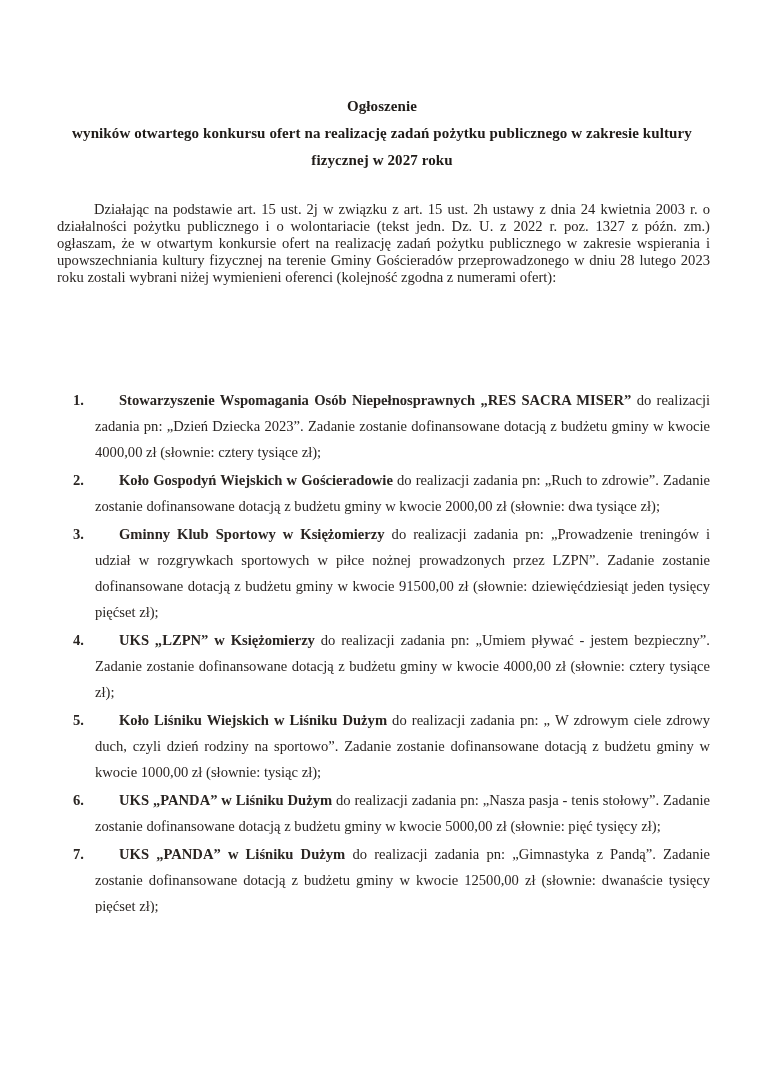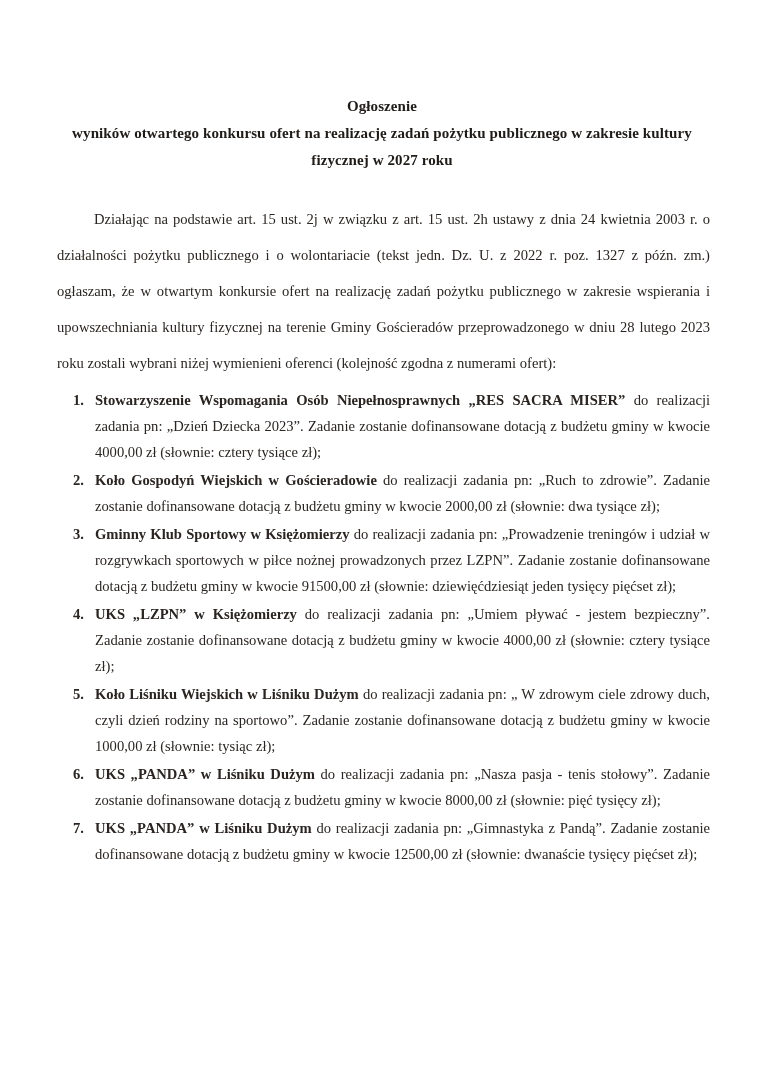--- a/index.html
+++ b/index.html
@@ -24,36 +24,36 @@
     color: #1f1b18;
     letter-spacing: 0.1px;
   }
   .intro {
     position: absolute;
     top: 201px;
     left: 57px;
     width: 653px;
     margin: 0;
     font-size: 14.6px;
-    line-height: 36px;
+    line-height: 17px;
     text-align: justify;
     text-indent: 37px;
   }
   .grant-list {
     position: absolute;
     top: 387px;
     left: 73px;
     width: 637px;
     font-size: 14.6px;
     line-height: 26px;
   }
   .item { display: flex; margin-bottom: 2px; }
   .num  { flex: none; width: 22px; font-weight: bold; }
   .itembody { flex: 1; text-align: justify; }
-  .org { font-weight: bold; }
+  .org { font-weight: bold; margin-left: 24px; }
   .signature {
     position: absolute;
     left: 558px;
     top: 942px;
     width: 165px;
     height: 64px;
   }
   .sig-role {
     position: absolute;
     left: 46px;
@@ -120,21 +120,21 @@
     <div class="item">
         <span class="num">4.</span>
         <span class="itembody"><b class="org">UKS „LZPN” w Księżomierzy</b><span> do realizacji zadania pn: „Umiem pływać - jestem bezpieczny”. Zadanie zostanie dofinansowane dotacją z budżetu gminy w kwocie 4000,00 zł (słownie: cztery tysiące zł);</span></span>
       </div>
     <div class="item">
         <span class="num">5.</span>
         <span class="itembody"><b class="org">Koło Liśniku Wiejskich w Liśniku Dużym</b><span> do realizacji zadania pn: „ W zdrowym ciele zdrowy duch, czyli dzień rodziny na sportowo”. Zadanie zostanie dofinansowane dotacją z budżetu gminy w kwocie 1000,00 zł (słownie: tysiąc zł);</span></span>
       </div>
     <div class="item">
         <span class="num">6.</span>
-        <span class="itembody"><b class="org">UKS „PANDA” w Liśniku Dużym</b><span> do realizacji zadania pn: „Nasza pasja - tenis stołowy”. Zadanie zostanie dofinansowane dotacją z budżetu gminy w kwocie 8000,00 zł (słownie: pięć tysięcy zł);</span></span>
+        <span class="itembody"><b class="org">UKS „PANDA” w Liśniku Dużym</b><span> do realizacji zadania pn: „Nasza pasja - tenis stołowy”. Zadanie zostanie dofinansowane dotacją z budżetu gminy w kwocie 5000,00 zł (słownie: pięć tysięcy zł);</span></span>
       </div>
     <div class="item">
         <span class="num">7.</span>
         <span class="itembody"><b class="org">UKS „PANDA” w Liśniku Dużym</b><span> do realizacji zadania pn: „Gimnastyka z Pandą”. Zadanie zostanie dofinansowane dotacją z budżetu gminy w kwocie 12500,00 zł (słownie: dwanaście tysięcy pięćset zł);</span></span>
       </div>
   </div>
 
   <div class="signature">
     <div class="sig-role">WÓJT</div>
     <svg class="sig-ink" viewBox="0 0 165 62" xmlns="http://www.w3.org/2000/svg">

